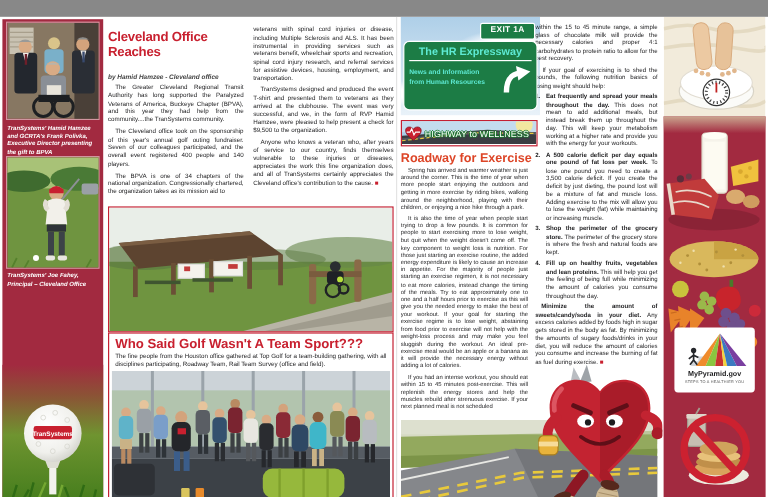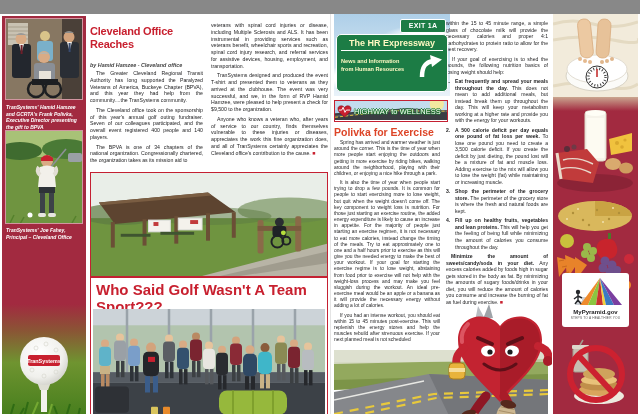--- a/index.html
+++ b/index.html
@@ -19,37 +19,37 @@
   #left-main{left:90px;top:8px;width:238px;height:402px}
   .headline{font-weight:bold;color:#c8202f;font-size:11px;line-height:12.5px;letter-spacing:-.2px}
   .byline{font-style:italic;color:#444;font-size:5.4px;font-weight:bold}
   .bodytxt{font-size:5.2px;line-height:1.3;color:#1d1d1f;text-align:justify}
   .bodytxt p{margin-bottom:3px;text-indent:6px}
   .bodytxt p.noind{text-indent:0}
   #l-col1{position:absolute;left:0;top:48px;width:113px}
   #l-col2{position:absolute;left:121px;top:0;width:117px;background:#fff;z-index:2;padding-bottom:3px}
   #pavilion{position:absolute;left:0;top:150px;width:238px;height:105px;z-index:1;border:1px solid #c42032}
   #golf-section{position:absolute;left:0;top:255px;width:238px;height:147px;border:1px solid #c42032;background:#fff;z-index:2}
-  #golf-section h2{font-size:15px;color:#c8202f;font-weight:bold;margin:3px 5px 1px}
+  #golf-section h2{font-size:11px;color:#c8202f;font-weight:bold;margin:3px 5px 1px}
   #golf-section .bodytxt{margin:0 5px}
   #topgolf{position:absolute;left:2px;right:2px;top:31px;bottom:2px}
   .endmark{color:#c8202f;font-weight:bold;font-size:5.2px}
 
   .page-divider{left:330px;top:0;width:1px;height:414px;background:#e4e4e4}
 
   
   #right-main{left:334px;top:0;width:214px;height:414px}
   #sky{position:absolute;left:0;top:0;width:116px;height:82px;
     background-image:radial-gradient(ellipse 40px 12px at 18% 78%,#fff 55%,rgba(255,255,255,0)),
                      radial-gradient(ellipse 46px 14px at 80% 30%,#fff 50%,rgba(255,255,255,0)),
                      linear-gradient(#aecfe8,#e9f2f9)}
   #exit-tab{position:absolute;left:66px;top:5px;width:46px;height:14px;background:#1c7c45;border:1px solid #fff;
     border-radius:2px;color:#fff;font-weight:bold;font-size:7px;text-align:center;line-height:12px;letter-spacing:.3px;z-index:2}
   #hr-sign{position:absolute;left:2px;top:20px;width:112px;height:58px;background:#1c7c45;border:1.5px solid #fff;
-    border-radius:5px;color:#fef9c3;padding:3px 4px;z-index:2}
+    border-radius:5px;color:#5eead4;padding:3px 4px;z-index:2}
   #hr-sign .t{font-size:9px;font-weight:bold;text-align:center;border-bottom:1px solid #fff;padding-bottom:2px;margin-bottom:2px}
   #hr-sign .row{display:flex;align-items:center;justify-content:space-between}
   #hr-sign .sub{font-size:5.6px;font-weight:bold;line-height:1.35;width:66px}
   #wellness{position:absolute;left:0;top:86px;width:114px;height:22px;border:1.5px solid #c42032;display:flex;align-items:center;overflow:hidden}
   #wellness .bg{position:absolute;inset:0}
   #wellness .hk{position:relative;margin-left:2px;z-index:1}
   #wellness .lbl{position:relative;z-index:1;font-size:7.4px;font-weight:normal;color:#fff;margin-left:2px;letter-spacing:.1px;white-space:nowrap;
     text-shadow:-.8px 0 #1a7a2e,.8px 0 #1a7a2e,0 -.8px #1a7a2e,0 .8px #1a7a2e}
   #eat-title{position:absolute;left:0;top:112px;font-size:10.5px;font-weight:bold;color:#dd4527}
   #r-col1{position:absolute;left:0;top:126px;width:106px;height:212px;overflow:hidden}
@@ -369,21 +369,21 @@
       </svg>
       <span class="hk">
         <svg viewBox="0 0 16 15" width="15" height="14">
           <path d="M8 4 C6.5 1 1 1.2 1 5 C1 8.5 4.5 10.5 8 14 C11.5 10.5 15 8.5 15 5 C15 1.2 9.5 1 8 4 Z" fill="#c8202f" stroke="#7e1220" stroke-width=".6"></path>
           <polyline points="2,6.5 5,6.5 6.5,3.5 8.5,9 10,6.5 14,6.5" fill="none" stroke="#fff" stroke-width="1"></polyline>
         </svg>
       </span>
       <span class="lbl">HIGHWAY to WELLNESS</span>
     </div>
 
-    <div id="eat-title">Polivka for Exercise</div>
+    <div id="eat-title">Roadway for Exercise</div>
 
     <div id="r-col1">
       <div class="bodytxt">
         <p>Spring has arrived and warmer weather is just around the corner. This is the time of year when more people start enjoying the outdoors and getting in more exercise by riding bikes, walking around the neighborhood, playing with their children, or enjoying a nice hike through a park.</p>
         <p>It is also the time of year when people start trying to drop a few pounds. It is common for people to start exercising more to lose weight, but quit when the weight doesn't come off. The key component to weight loss is nutrition. For those just starting an exercise routine, the added energy expenditure is likely to cause an increase in appetite. For the majority of people just starting an exercise regimen, it is not necessary to eat more calories, instead change the timing of the meals. Try to eat approximately one to one and a half hours prior to exercise as this will give you the needed energy to make the best of your workout. If your goal for starting the exercise regime is to lose weight, abstaining from food prior to exercise will not help with the weight-loss process and may make you feel sluggish during the workout. An ideal pre-exercise meal would be an apple or a banana as it will provide the necessary energy without adding a lot of calories.</p>
         <p>If you had an intense workout, you should eat within 15 to 45 minutes post-exercise. This will replenish the energy stores and help the muscles rebuild after strenuous exercise. If your next planned meal is not scheduled</p>
       </div>
     </div>
 
     <div id="r-col2">

